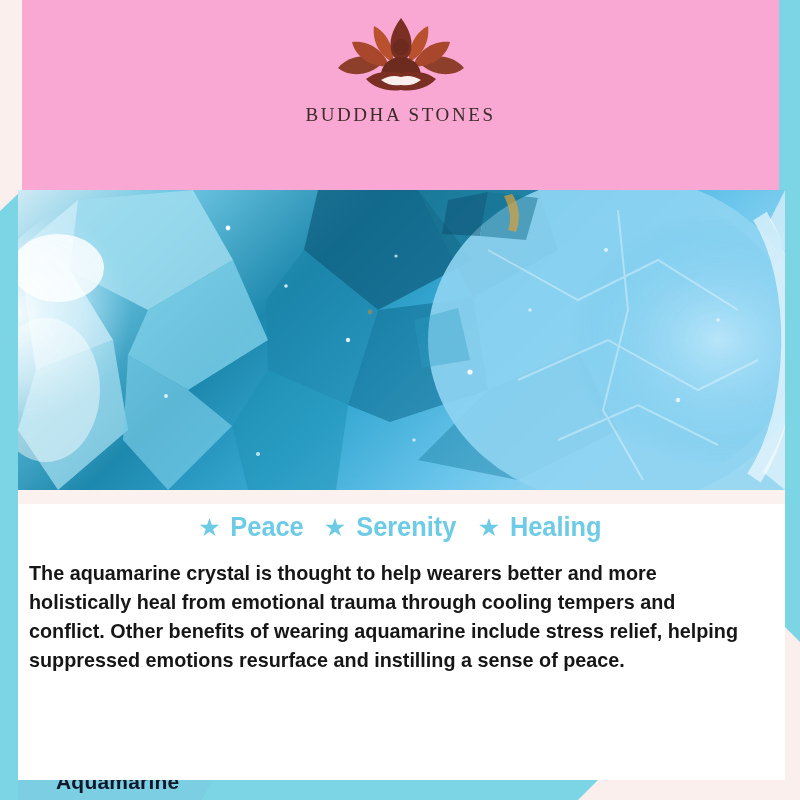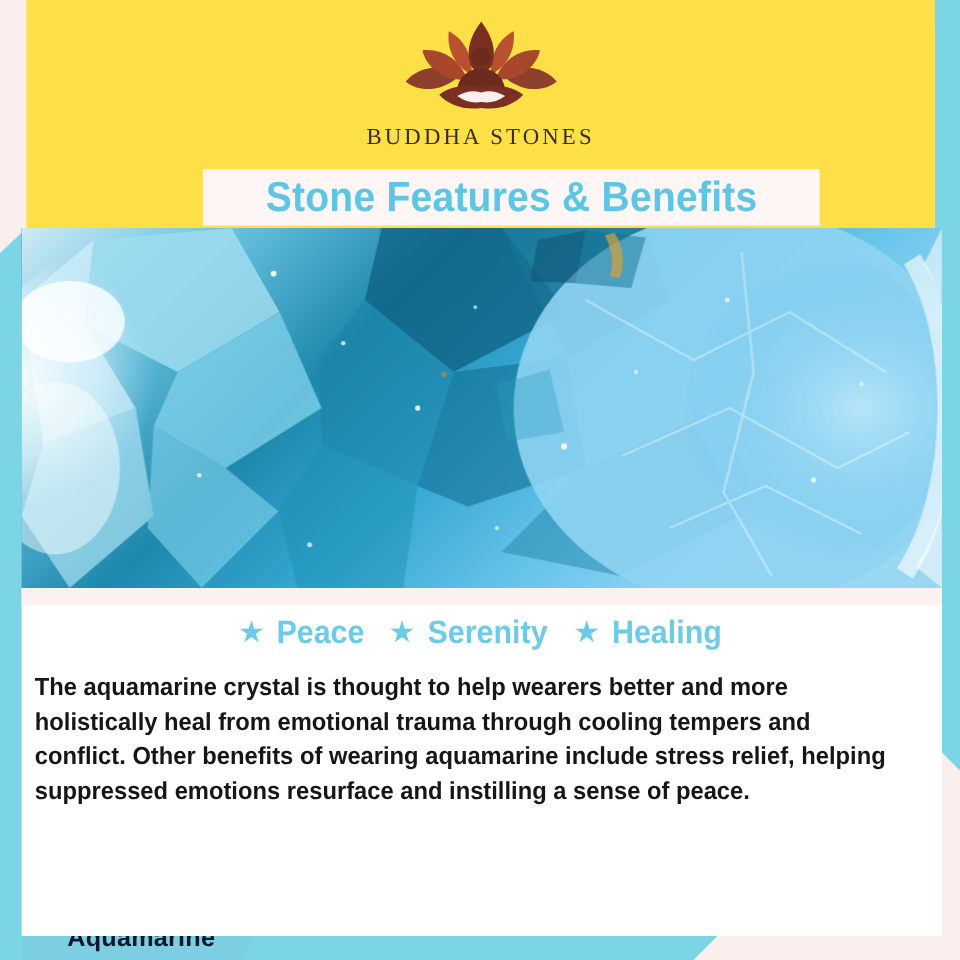--- a/index.html
+++ b/index.html
@@ -41,21 +41,21 @@
   .deco-bottom-bar {
     left: 0; bottom: 0; width: 600px; height: 22px;
     clip-path: polygon(0 0, 100% 0, calc(100% - 22px) 100%, 0 100%);
   }
 
   
   .header {
     position: absolute;
     top: 0; left: 22px; right: 21px;
     height: 190px;
-    background: #fde047;
+    background: #f9a8d4;
   }
 
   .logo-wrap {
     position: absolute;
     top: 16px; left: 0; right: 0;
     display: flex;
     flex-direction: column;
     align-items: center;
   }
 
@@ -195,23 +195,20 @@
           <path d="M75 41 C63 41 55 50 55 60 C55 66 62 69 68 66 C71 64 75 63 75 63 C75 63 79 64 82 66 C88 69 95 66 95 60 C95 50 87 41 75 41 Z" fill="#6d2a1f"></path>
 
           <path d="M40 63 C48 56 62 54 75 57 C88 54 102 56 110 63 C102 72 88 76 75 74 C62 76 48 72 40 63 Z" fill="#7a2f22"></path>
 
           <path d="M55 64 C62 60 68 59 75 61 C82 59 88 60 95 64 C88 69 82 70 75 69 C68 70 62 69 55 64 Z" fill="#faefec"></path>
         </g>
       </svg>
       <div class="brand-name">BUDDHA STONES</div>
     </div>
 
-    <div class="title-band">
-      <span class="title-text">Stone Features &amp; Benefits</span>
-    </div>
   </div>
 
   <div class="photo">
     <svg viewBox="0 0 767 300" preserveAspectRatio="none">
       <defs>
         <linearGradient id="bgG" x1="0" y1="0" x2="1" y2="0.4">
           <stop offset="0%" stop-color="#cfeaf4"></stop>
           <stop offset="18%" stop-color="#6ec6e2"></stop>
           <stop offset="42%" stop-color="#1d88ad"></stop>
           <stop offset="62%" stop-color="#37a9d4"></stop>

